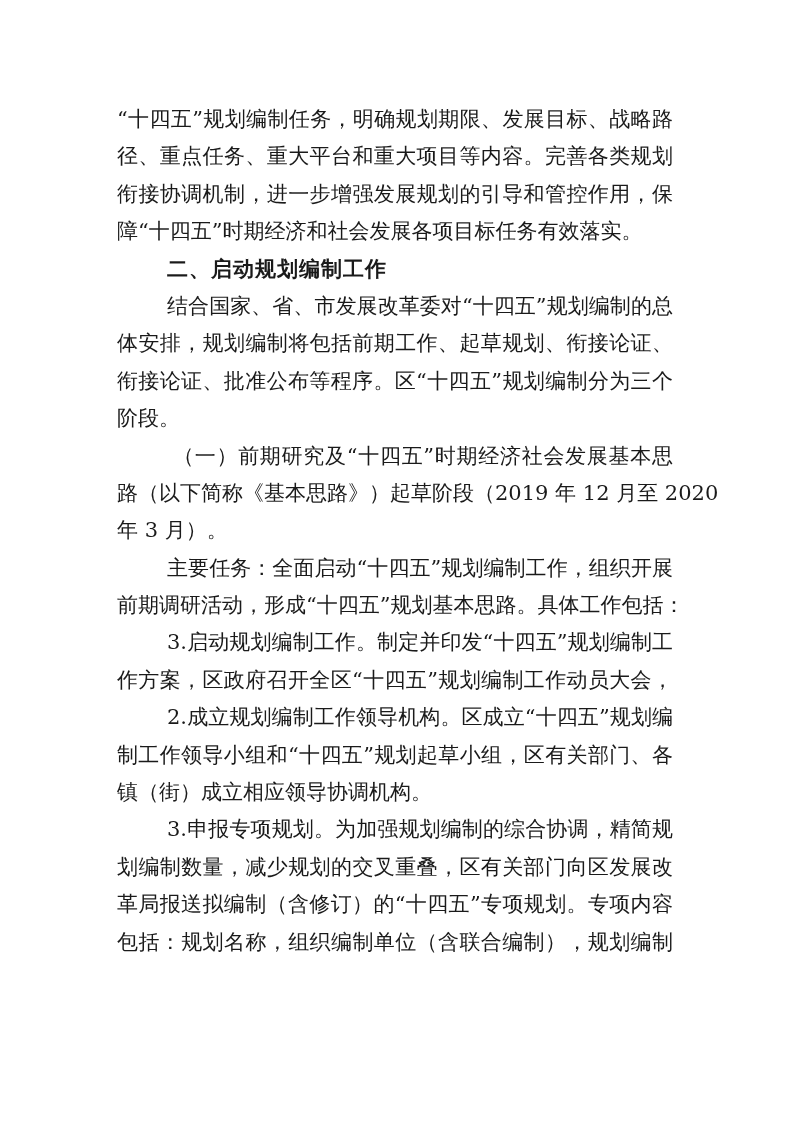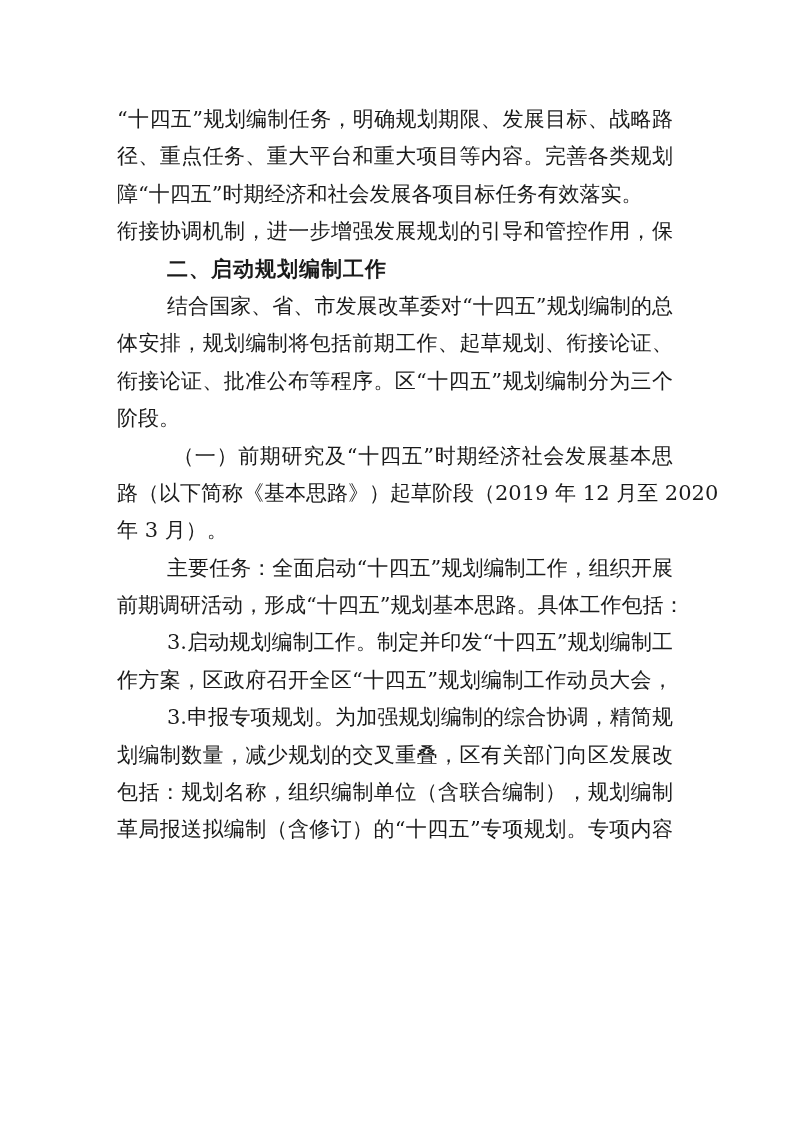--- a/index.html
+++ b/index.html
@@ -51,22 +51,22 @@
     }
   </style>
 </head>
 <body>
 
 <div class="page">
 
   <div>
     <div class="line">“十四五”规划编制任务，明确规划期限、发展目标、战略路</div>
     <div class="line">径、重点任务、重大平台和重大项目等内容。完善各类规划</div>
+    <div class="line">衔接协调机制，进一步增强发展规划的引导和管控作用，保</div>
     <div class="line last">障“十四五”时期经济和社会发展各项目标任务有效落实。</div>
-    <div class="line">衔接协调机制，进一步增强发展规划的引导和管控作用，保</div>
   </div>
 
   <div>
     <div class="line last heading indent2">二、启动规划编制工作</div>
   </div>
 
   <div>
     <div class="line indent2">结合国家、省、市发展改革委对“十四五”规划编制的总</div>
     <div class="line">体安排，规划编制将包括前期工作、起草规划、衔接论证、</div>
     <div class="line">衔接论证、批准公布等程序。区“十四五”规划编制分为三个</div>
@@ -82,21 +82,26 @@
   <div>
     <div class="line indent2">主要任务：全面启动“十四五”规划编制工作，组织开展</div>
     <div class="line">前期调研活动，形成“十四五”规划基本思路。具体工作包括：</div>
   </div>
 
   <div>
     <div class="line indent2">3.启动规划编制工作。制定并印发“十四五”规划编制工</div>
     <div class="line">作方案，区政府召开全区“十四五”规划编制工作动员大会，</div>
   </div>
 
+  <div>
+    <div class="line indent2">2.成立规划编制工作领导机构。区成立“十四五”规划编</div>
+    <div class="line">制工作领导小组和“十四五”规划起草小组，区有关部门、各</div>
+    <div class="line last">镇（街）成立相应领导协调机构。</div>
+  </div>
 
   <div>
     <div class="line indent2">3.申报专项规划。为加强规划编制的综合协调，精简规</div>
     <div class="line">划编制数量，减少规划的交叉重叠，区有关部门向区发展改</div>
+    <div class="line">革局报送拟编制（含修订）的“十四五”专项规划。专项内容</div>
     <div class="line">包括：规划名称，组织编制单位（含联合编制），规划编制</div>
-    <div class="line">革局报送拟编制（含修订）的“十四五”专项规划。专项内容</div>
   </div>
 
 </div>
 
 </body></html>

